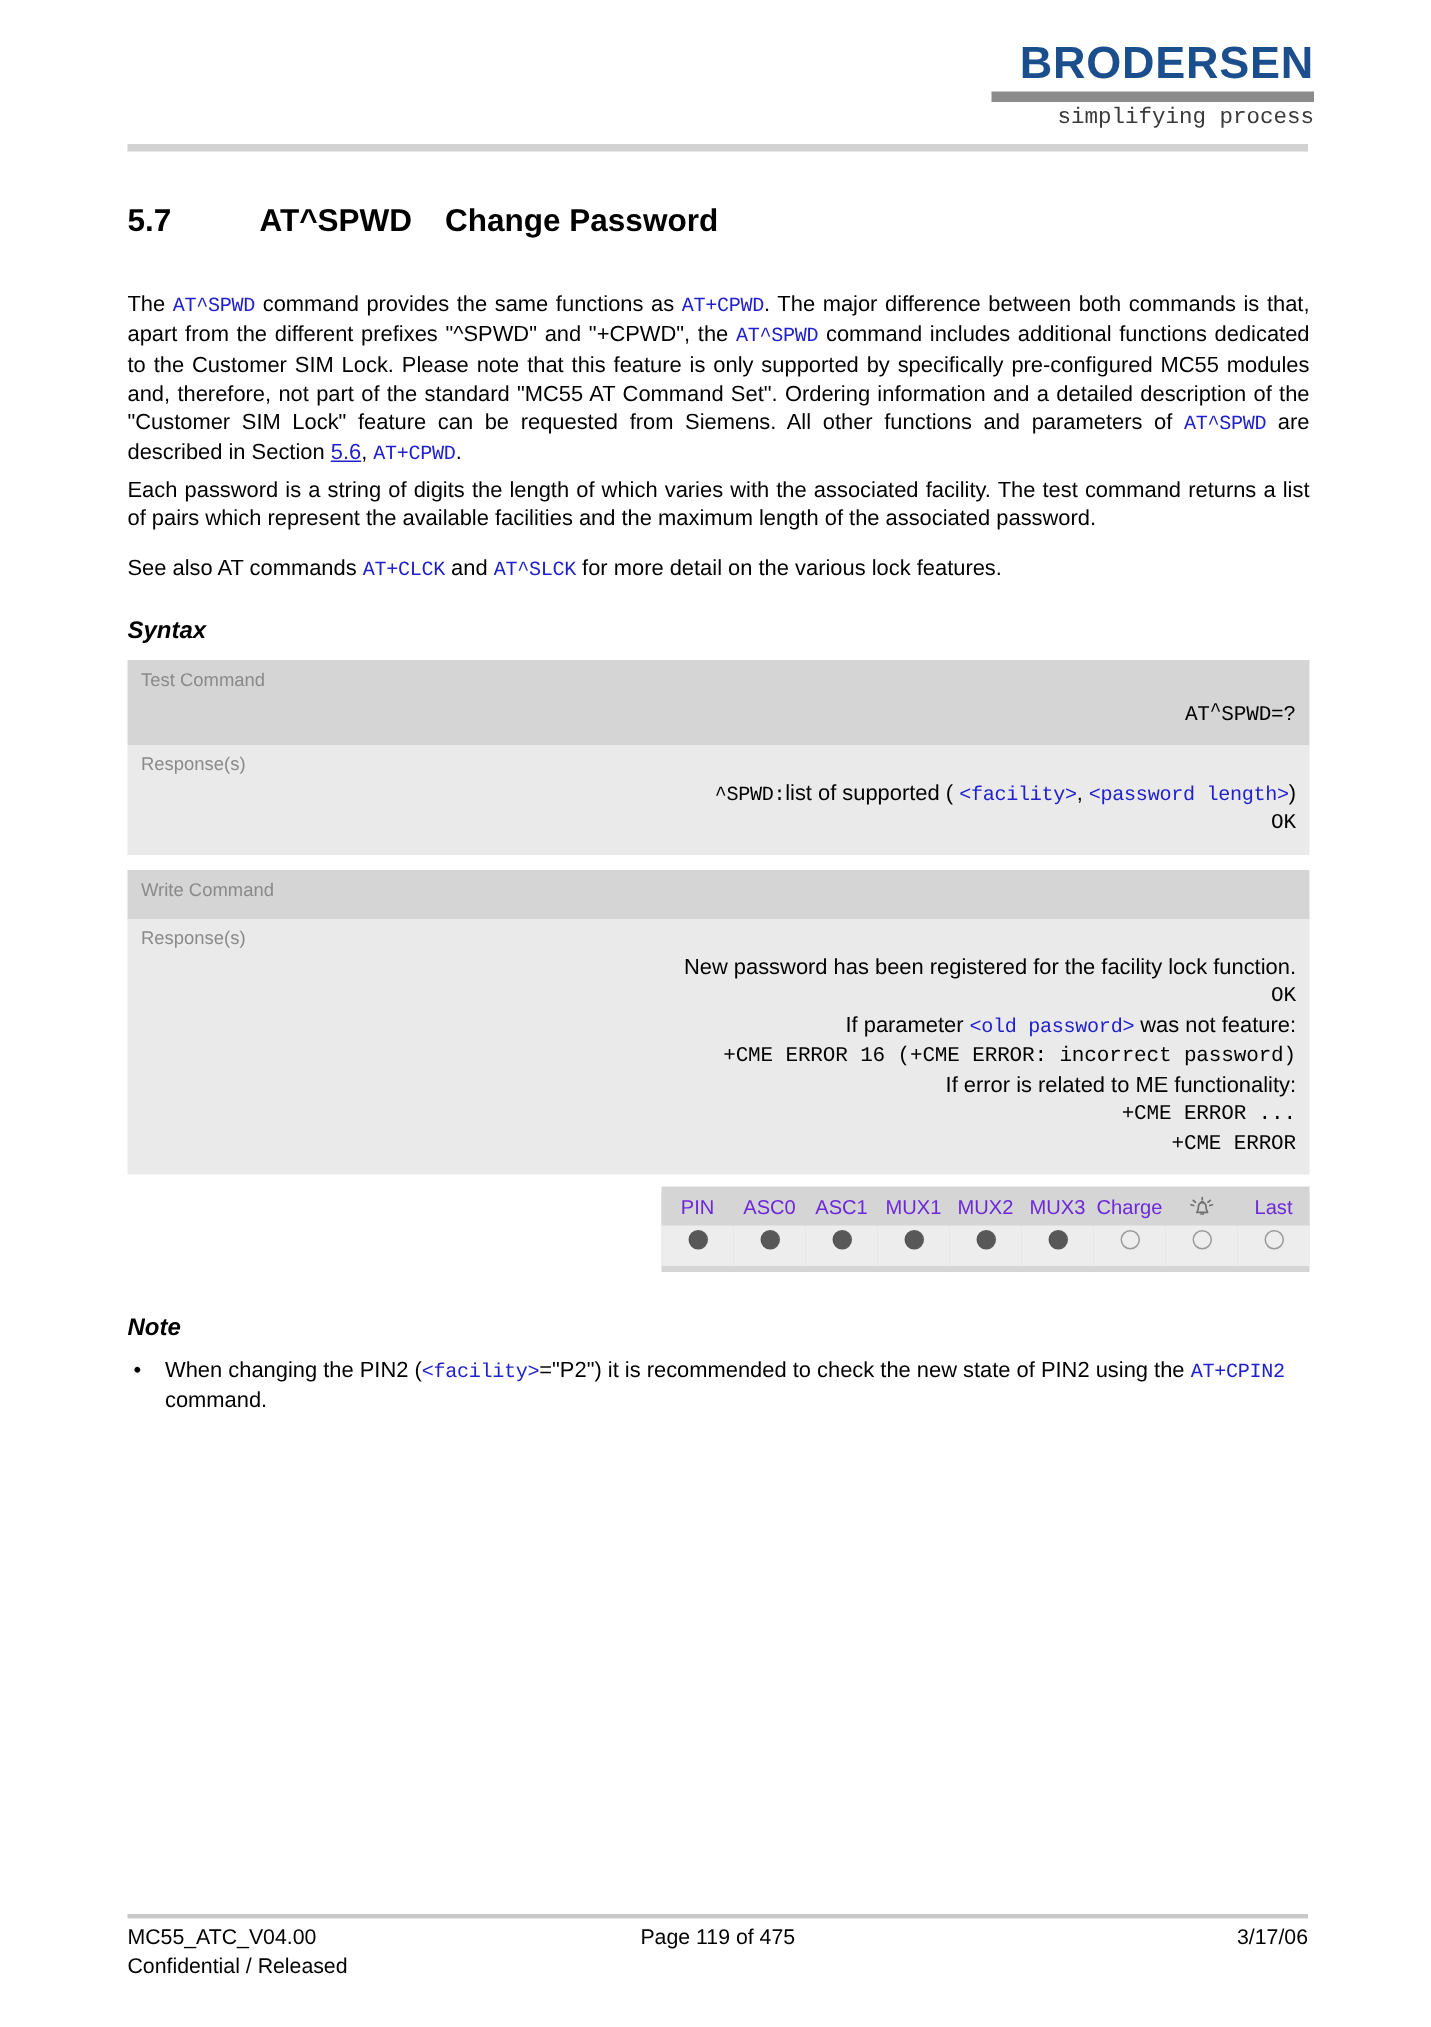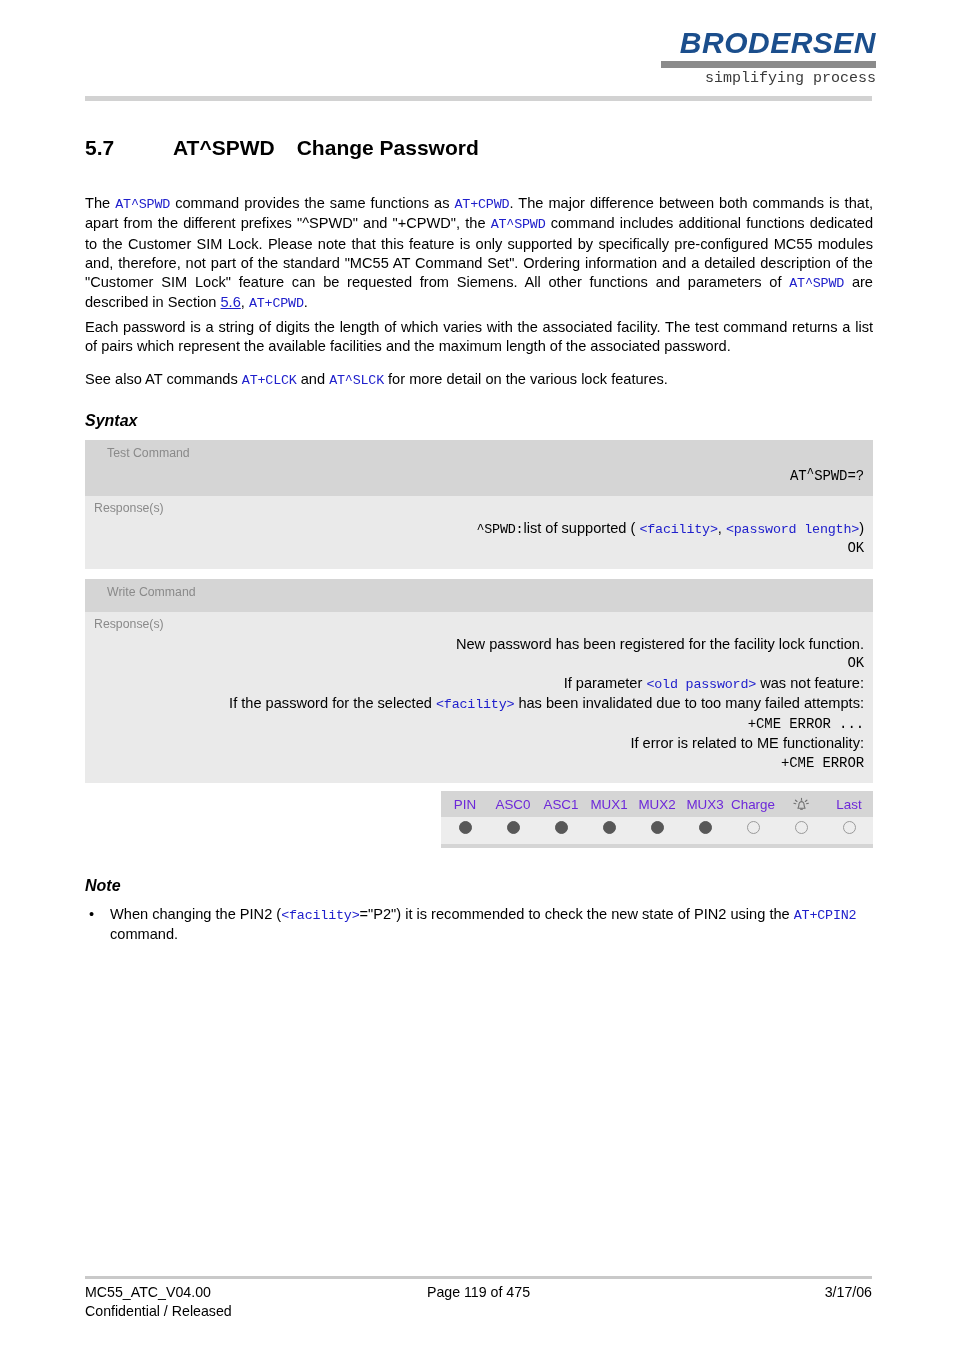--- a/index.html
+++ b/index.html
@@ -38,21 +38,20 @@
     text-align: right;
   }
   .logo-word {
     font-family: "Liberation Sans", sans-serif;
     font-weight: bold;
     font-size: 30px;
     letter-spacing: 0.5px;
     color: #1b4e8c;
     line-height: 1;
     white-space: nowrap;
-    font-style: italic;
   }
   .logo-bar {
     height: 7px;
     background: #8b8b8b;
     margin-top: 3px;
     margin-bottom: 3px;
   }
   .logo-tag {
     font-family: Liberation Mono, monospace;
     font-size: 15px;
@@ -121,21 +120,21 @@
   
   .syntax-wrap {
     position: absolute;
     left: 85px;
     top: 440px;
     width: 788px;
   }
   .sx-block { width: 100%; margin-bottom: 10px; }
   .sx-cmd {
     background: #d5d5d5;
-    padding: 5px 9px 9px 22px;
+    padding: 5px 9px 9px 9px;
   }
   .sx-resp {
     background: #eaeaea;
     padding: 4px 9px 10px 9px;
   }
   .sx-label {
     font-size: 12.3px;
     color: #8a8a8a;
     line-height: 17px;
     padding-bottom: 2px;
@@ -287,23 +286,23 @@
 
     <div class="sx-block">
       <div class="sx-cmd">
         <div class="sx-label">Write Command</div>
       </div>
       <div class="sx-resp">
         <div class="sx-label">Response(s)</div>
         <div class="sx-line">New password has been registered for the facility lock function.</div>
         <div class="sx-line mono">OK</div>
         <div class="sx-line"><span>If parameter </span><code class="blue">&lt;old password&gt;</code><span> was not feature:</span></div>
-        <div class="sx-line"><span>If the password for the selected </span><code class="blue">&lt;facility&gt;</code><span> has been invalidated due to too many failed attempts:</span></div>
+        <div class="sx-line mono">+CME ERROR 16 (+CME ERROR: incorrect password)</div>
+        <div class="sx-line">If error is related to ME functionality:</div>
         <div class="sx-line mono">+CME ERROR ...</div>
-        <div class="sx-line">If error is related to ME functionality:</div>
         <div class="sx-line mono">+CME ERROR</div>
       </div>
     </div>
   </div>
 
   <div class="support-box">
     <table class="support-table">
       <thead>
         <tr id="support-head-row">
             <th>PIN</th>

